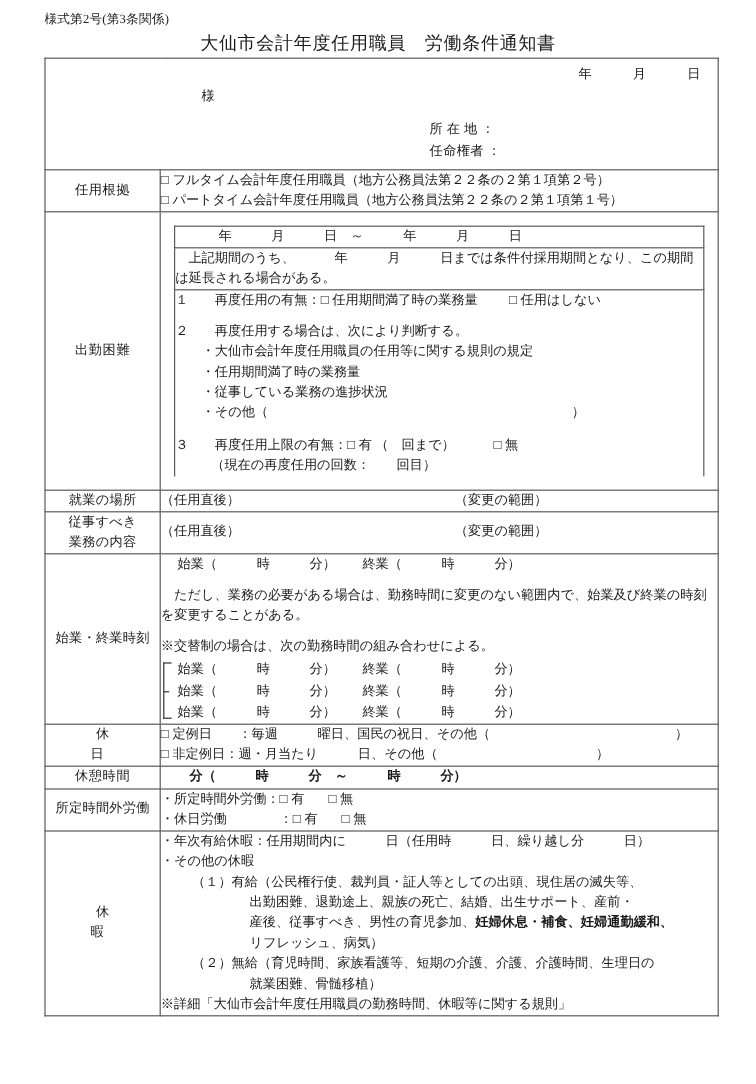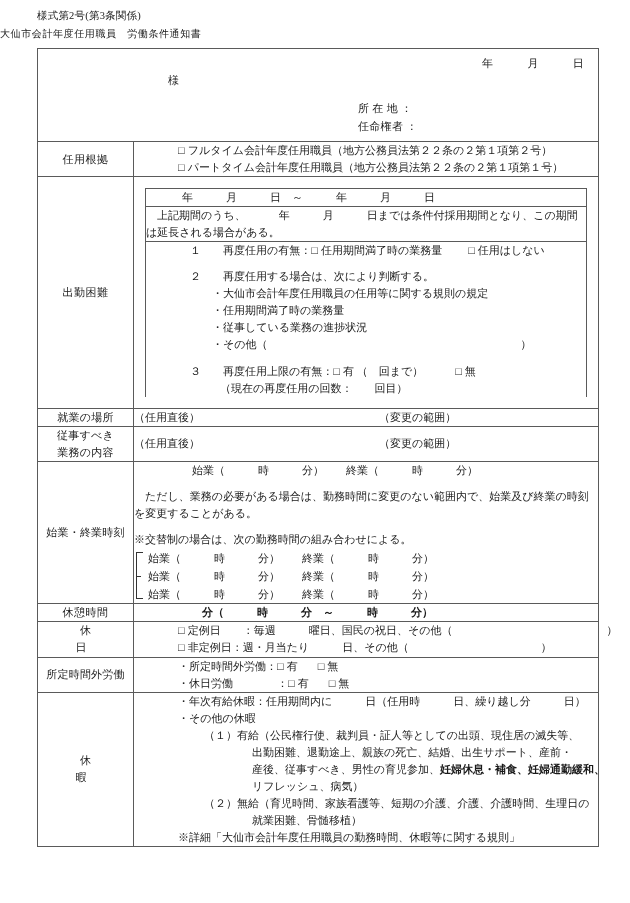--- a/index.html
+++ b/index.html
@@ -27,22 +27,22 @@
     top: 9px;
     font-size: 10.5px;
     letter-spacing: 0.2px;
     white-space: nowrap;
   }
   .doc-title {
     position: absolute;
     left: 0;
     right: 0;
     top: 27px;
-    text-align: left;
-    font-size: 10px;
+    text-align: center;
+    font-size: 15px;
     letter-spacing: 0.6px;
     white-space: nowrap;
   }
   table.form {
     position: absolute;
     left: 37px;
     top: 48px;
     width: 561px;
     border-collapse: collapse;
     table-layout: fixed;
@@ -80,40 +80,41 @@
 
   
   .hdr-cell { height: 92px; position: relative; padding: 0; }
   .hdr-date {
     position: absolute;
     right: 14px;
     top: 6px;
     font-size: 11px;
     letter-spacing: 0.3px;
     white-space: nowrap;
+    font-family: Liberation Mono, monospace;
   }
   .hdr-date span { display: inline-block; }
   .sp-ym { width: 34px; }
   .hdr-sama {
     position: absolute;
     left: 130px;
     top: 23px;
     font-size: 11px;
   }
   .hdr-issuer {
     position: absolute;
     left: 320px;
     top: 50px;
     font-size: 11px;
     line-height: 1.65;
   }
   .hdr-issuer div { white-space: nowrap; letter-spacing: 0.3px; }
 
   .cb { font-size: 11px; margin-right: 3px; }
-  .line { white-space: nowrap; margin-left: 44px; }
+  .line { white-space: nowrap; }
   .ml { display: inline-block; }
   .g20 { width: 20px; }
   .g26 { width: 26px; }
   .g32 { width: 32px; }
 
   
   .inner { width: 100%; border-collapse: collapse; table-layout: fixed; }
   .inner td {
     border: none;
     border-bottom: 1px solid #5a5a5a;
@@ -273,35 +274,35 @@
             <div class="shift-bracket"></div>
             <div class="shift-mid"></div>
             <div class="shift-line">始業（　　　時　　　分）　　終業（　　　時　　　分）</div>
             <div class="shift-line">始業（　　　時　　　分）　　終業（　　　時　　　分）</div>
             <div class="shift-line">始業（　　　時　　　分）　　終業（　　　時　　　分）</div>
           </div>
         </td>
       </tr>
 
       <tr>
+        <td class="label-cell label-wide">休　　　日</td>
+        <td class="body-cell mid">
+          <div class="line">
+            <span class="cb">□</span><span>定例日　　：毎週　　　曜日、国民の祝日、その他（　　　　　　　　　　　　　　）</span>
+          </div>
+          <div class="line">
+            <span class="cb">□</span><span>非定例日：週・月当たり　　　日、その他（　　　　　　　　　　　　）</span>
+          </div>
+        </td>
+      </tr>
+
+      <tr>
         <td class="label-cell">休憩時間</td>
         <td class="body-cell mid">
           <div class="line" style="padding-left:24px;font-weight:bold">分（　　　時　　　分　～　　　時　　　分）</div>
-        </td>
-      </tr>
-
-      <tr>
-        <td class="label-cell label-wide">休　　　日</td>
-        <td class="body-cell mid">
-          <div class="line">
-            <span class="cb">□</span><span>定例日　　：毎週　　　曜日、国民の祝日、その他（　　　　　　　　　　　　　　）</span>
-          </div>
-          <div class="line">
-            <span class="cb">□</span><span>非定例日：週・月当たり　　　日、その他（　　　　　　　　　　　　）</span>
-          </div>
         </td>
       </tr>
 
       <tr>
         <td class="label-cell label-tight">所定時間外労働</td>
         <td class="body-cell mid">
           <div class="line">
             <span>・所定時間外労働：</span><span class="cb">□</span><span>有</span><span class="ml g20"></span><span class="cb">□</span><span>無</span>
           </div>
           <div class="line">

